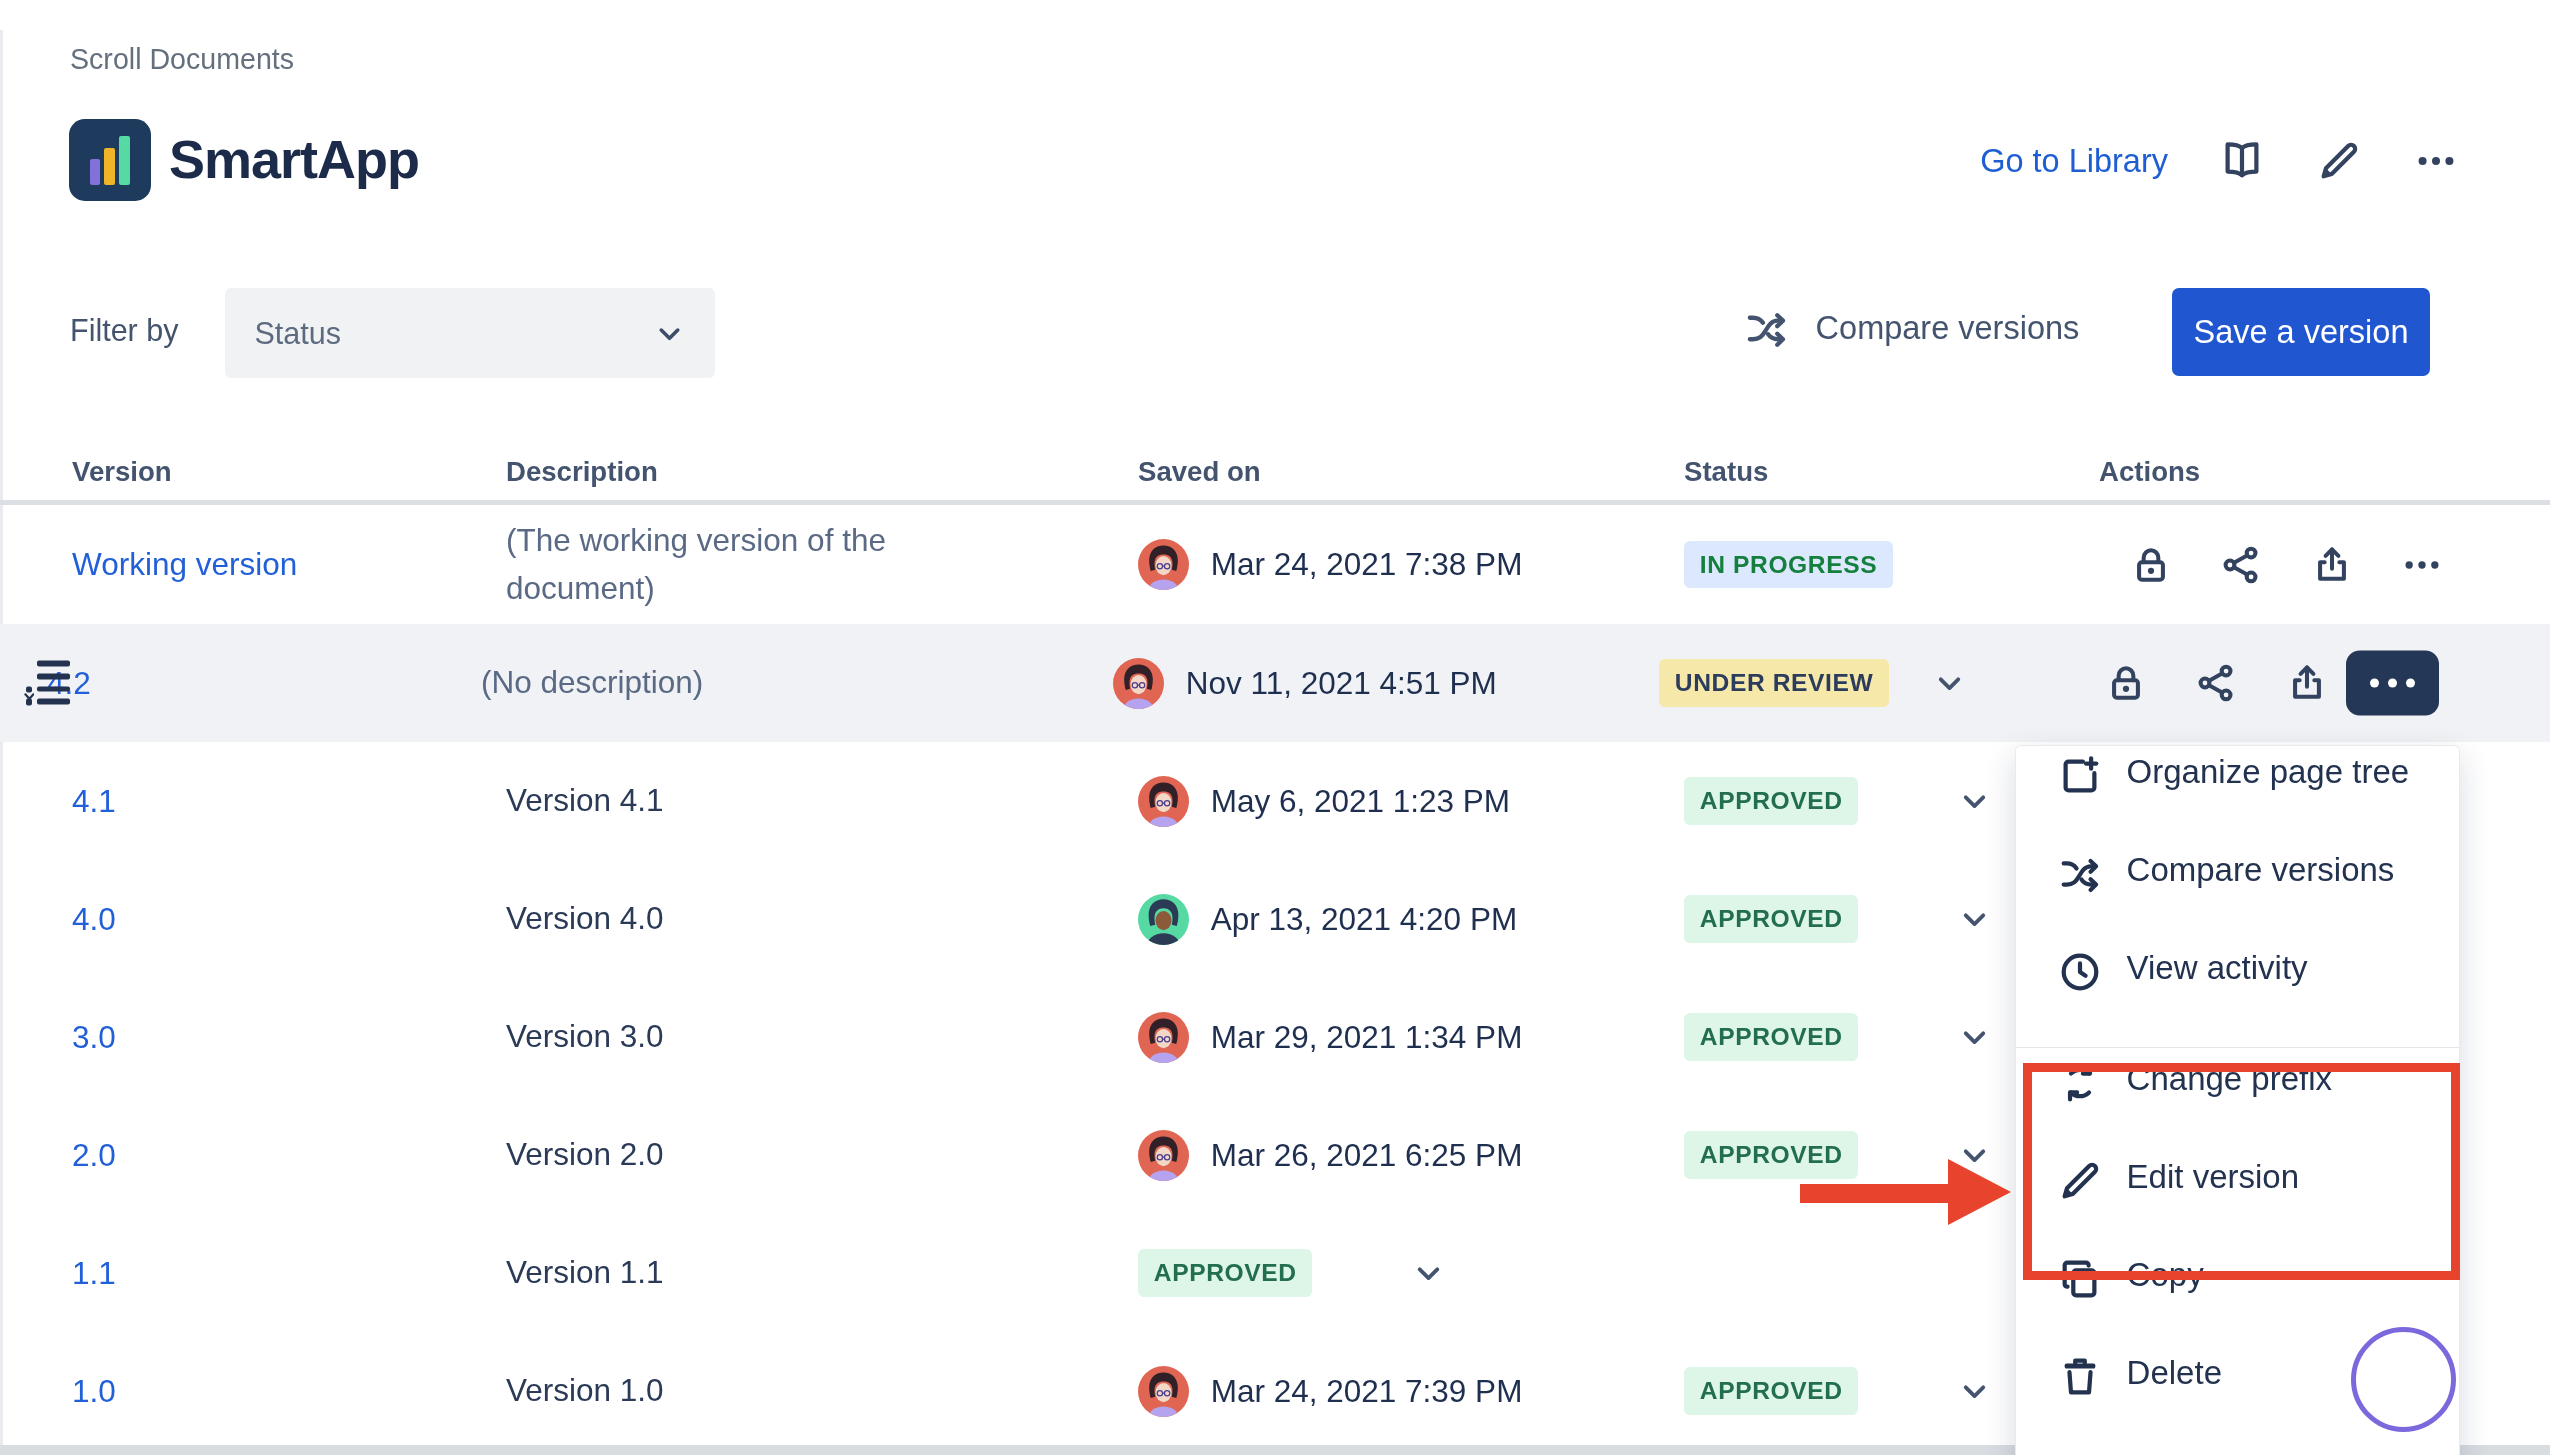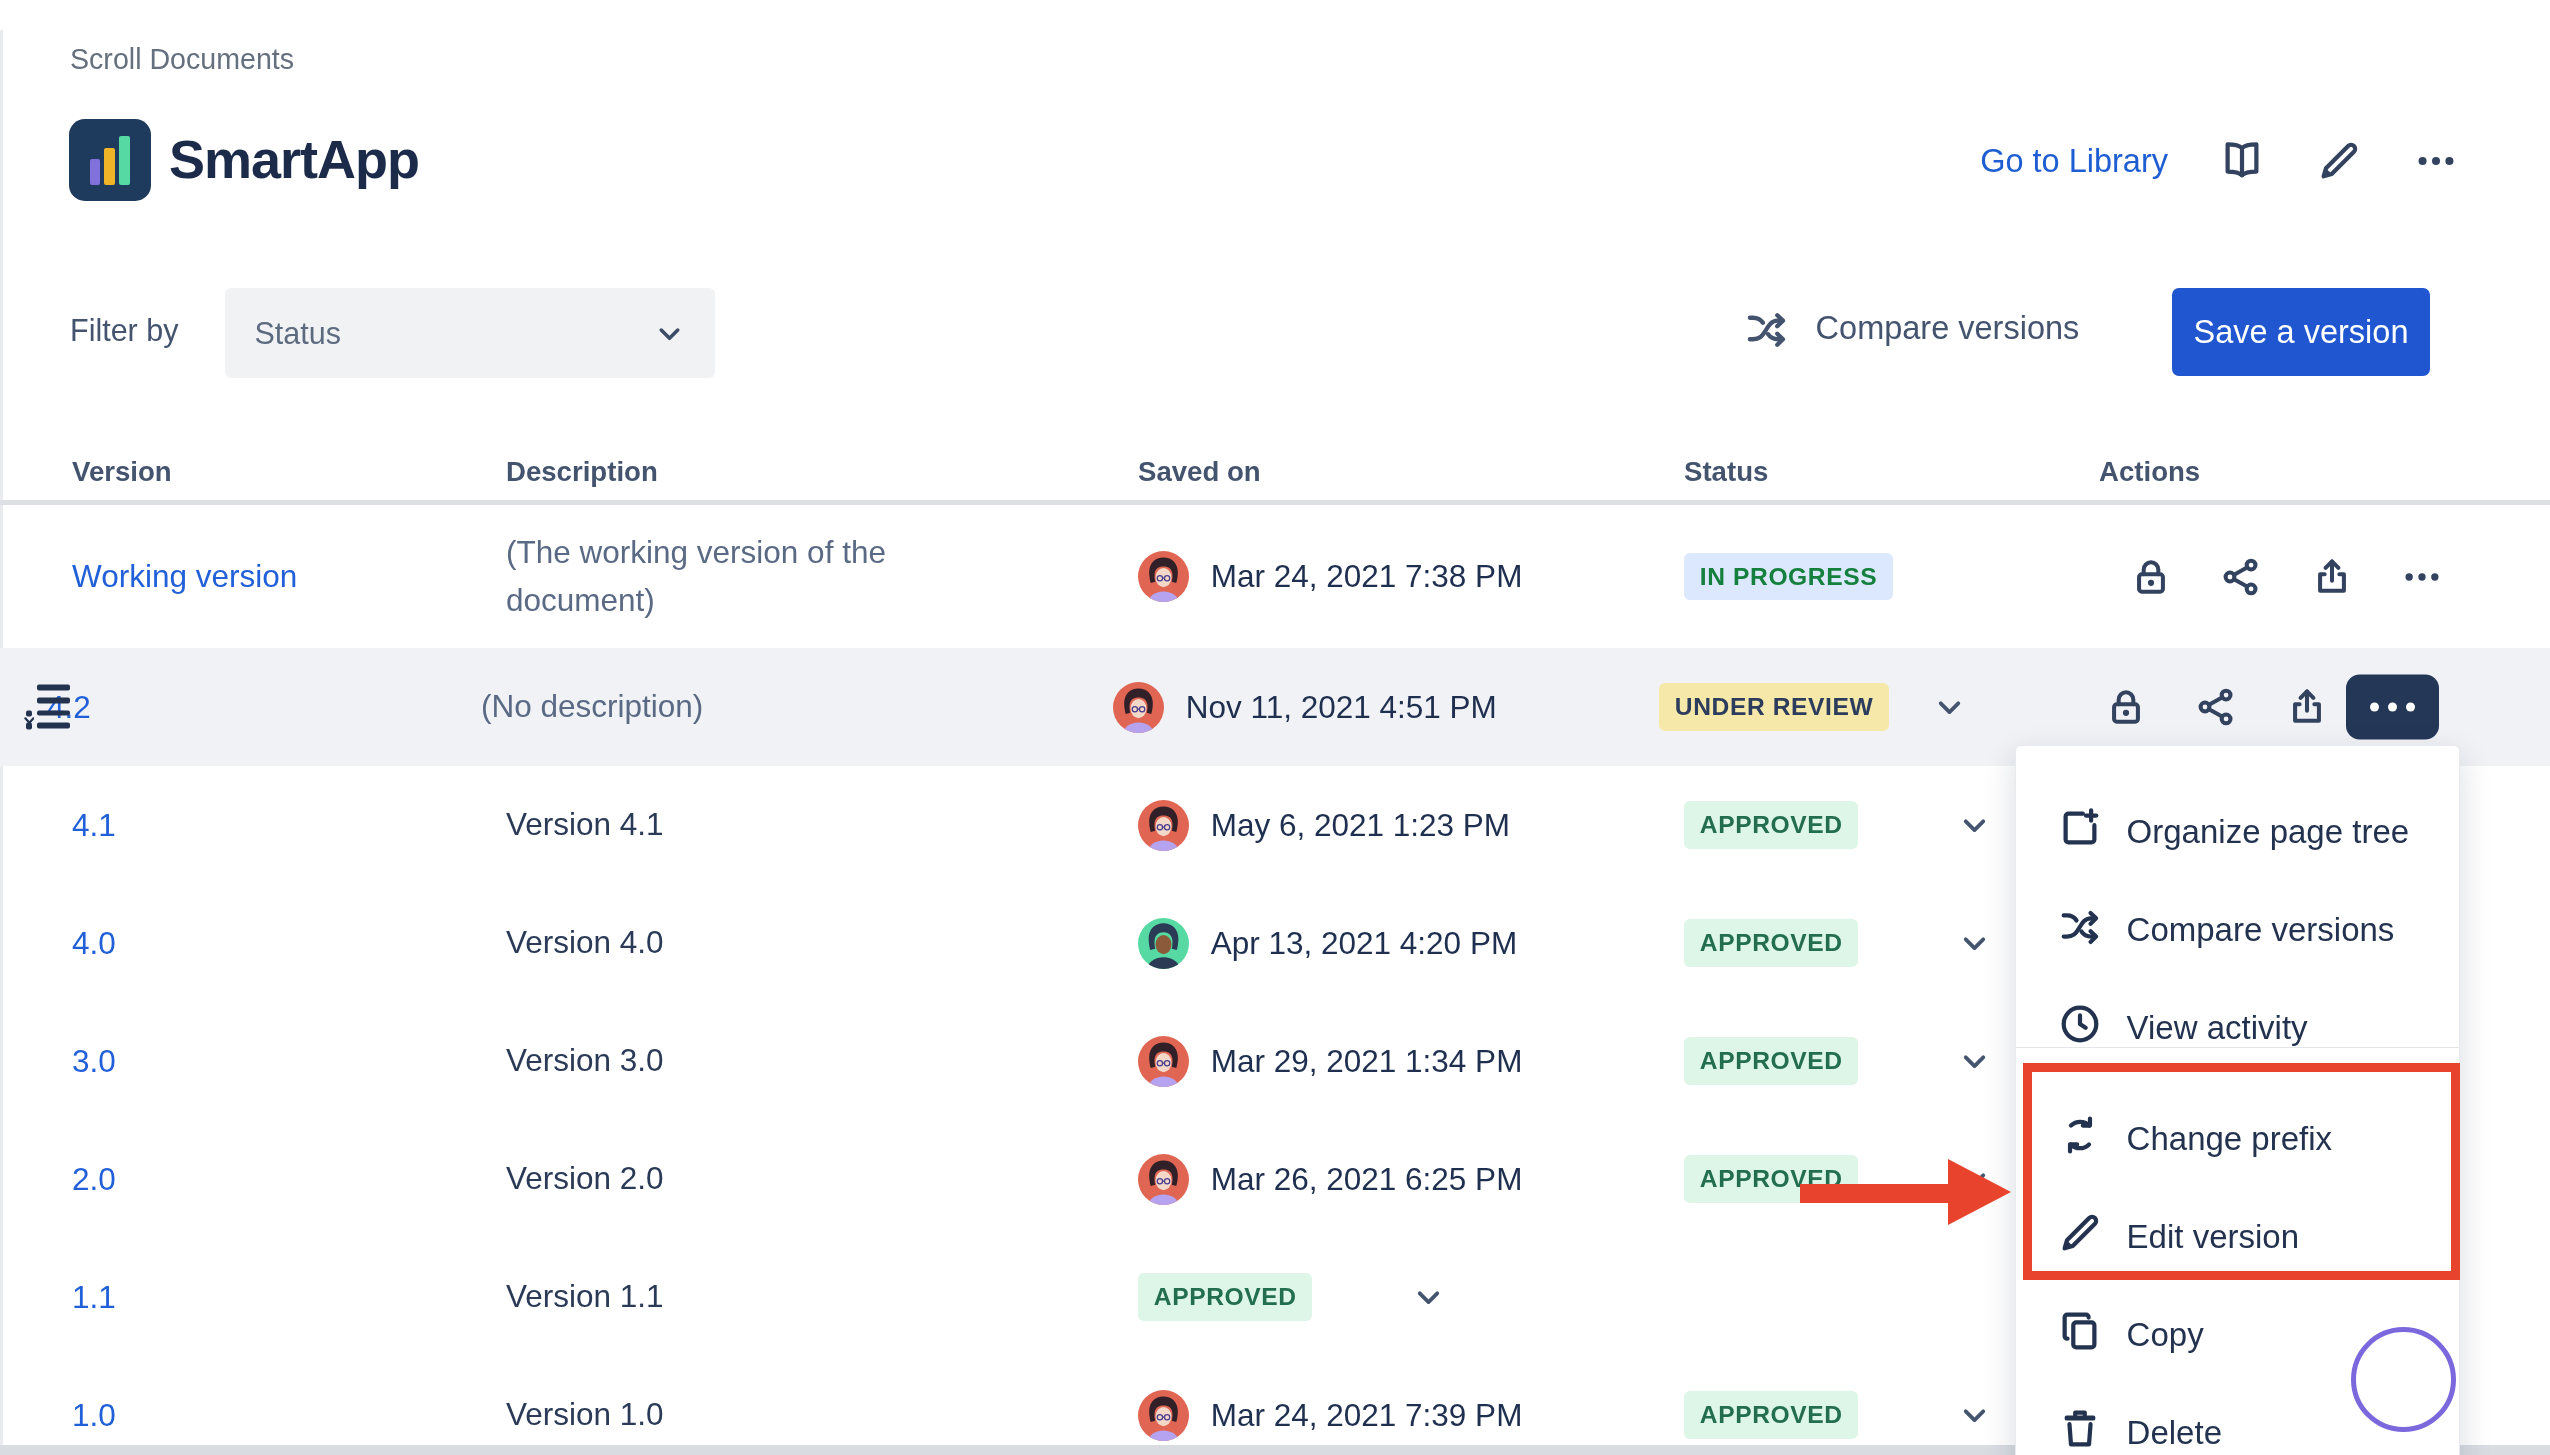--- a/index.html
+++ b/index.html
@@ -34,21 +34,21 @@
             border:none;border-radius:6.9px;font-size:32.5px;font-weight:500;display:flex;align-items:center;
             justify-content:center;cursor:pointer;font-family:inherit;}
 
   
   .grid-cols{display:grid;grid-template-columns:434px 632px 546px 415px 1fr;padding-left:72px;box-sizing:border-box;}
   .thead{position:absolute;left:0;top:443px;width:100%;height:57px;align-items:center;
          font-size:27.6px;font-weight:700;color:#44546f;}
   .tdivider{position:absolute;left:0;top:500px;width:100%;height:4.9px;background:#dcdfe4;}
   .rows{position:absolute;left:0;top:505px;width:100%;}
   .row{position:relative;align-items:center;height:118px;font-size:31.5px;}
-  .row.first{height:143px;}
+  .row.first{height:119px;}
   .row.hl{background:#f0f2f5;padding-left:47px;}
   .vlink{color:#2160d8;cursor:pointer;}
   .desc{color:#2a3a57;display:inline-block;max-width:463px;line-height:1.5;}
   .desc.it{color:#5a6a85;}
   .saved{display:flex;align-items:center;gap:21.7px;color:#1f2f4f;font-weight:500;}
   .avatar{width:51px;height:51px;border-radius:50%;overflow:hidden;flex:0 0 51px;}
   .avatar svg{display:block;width:100%;height:100%;}
   .av-red{--bg:#e06552;--hair:#312028;--face:#f3d8c8;--body:#b5a3ef;}
   .av-green{--bg:#57d9a3;--hair:#2b3a55;--face:#8a5a3b;--body:#2b3a55;}
   .av-purple{--bg:#8252c9;--hair:#ecebf0;--face:#a06a42;--body:#9a7ee0;}
@@ -74,21 +74,21 @@
   
   .tree-icon{position:absolute;left:23.6px;top:50%;transform:translateY(-50%);width:47px;height:49px;}
   .tree-icon .bar{position:absolute;left:13.8px;width:32.5px;height:5.9px;background:#22324f;border-radius:2px;}
   .tree-icon .dot{position:absolute;left:2px;width:6.9px;height:6.9px;background:#22324f;border-radius:2px;}
   .tree-icon .chev{position:absolute;left:0;top:12.8px;width:10.8px;height:8.9px;color:#22324f;}
 
   
   .menu{position:absolute;left:2015px;top:745px;width:445px;height:758px;background:#fff;
         border:1px solid #e8eaee;border-radius:5.9px;box-shadow:0 11.8px 31.5px rgba(9,30,66,.16);
         z-index:40;padding-top:6.9px;box-sizing:border-box;}
-  .menu-item{display:flex;align-items:flex-end;height:98px;padding-left:41px;font-size:33px;color:#22324f;cursor:pointer;}
+  .menu-item{display:flex;align-items:flex-start;height:98px;padding-left:41px;font-size:33px;color:#22324f;cursor:pointer;}
   .mi-icon{width:46px;height:46px;margin-right:23.6px;color:#22324f;flex:0 0 46px;}
   .mi-icon svg{width:100%;height:100%;}
   .menu-divider{height:1px;background:#e3e5ea;}
   .menu-sec2{padding-top:11.8px;}
 
   
   .red-box{position:absolute;left:2023px;top:1063px;width:419px;height:199px;border:9.8px solid #e8442d;z-index:55;}
   .arrow-tail{position:absolute;left:1800px;top:1184px;width:150px;height:18.7px;background:#e8442d;z-index:55;}
   .arrow-head{position:absolute;left:1948px;top:1159px;width:0;height:0;border-top:33px solid transparent;
               border-bottom:33px solid transparent;border-left:63px solid #e8442d;z-index:55;}

